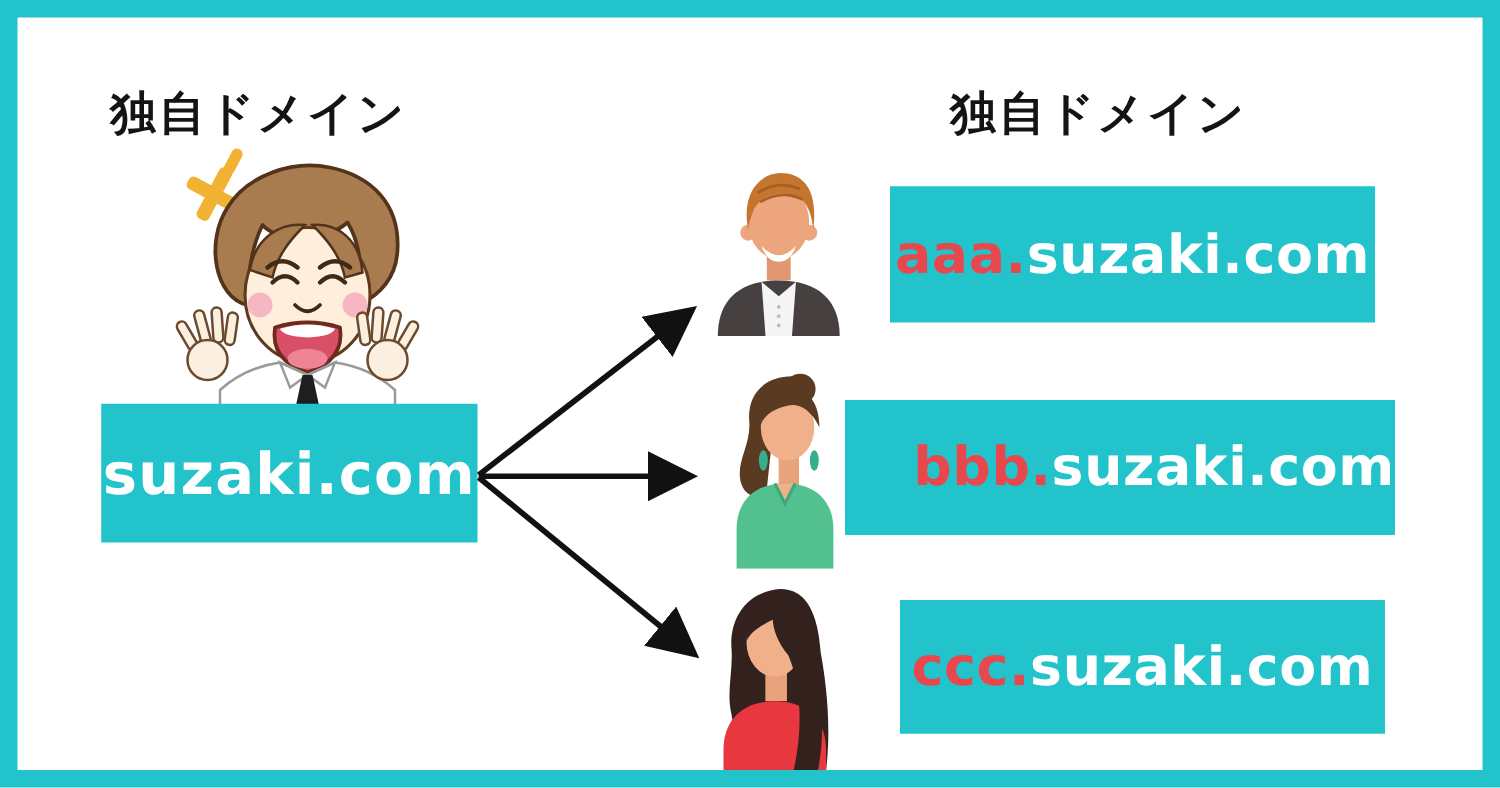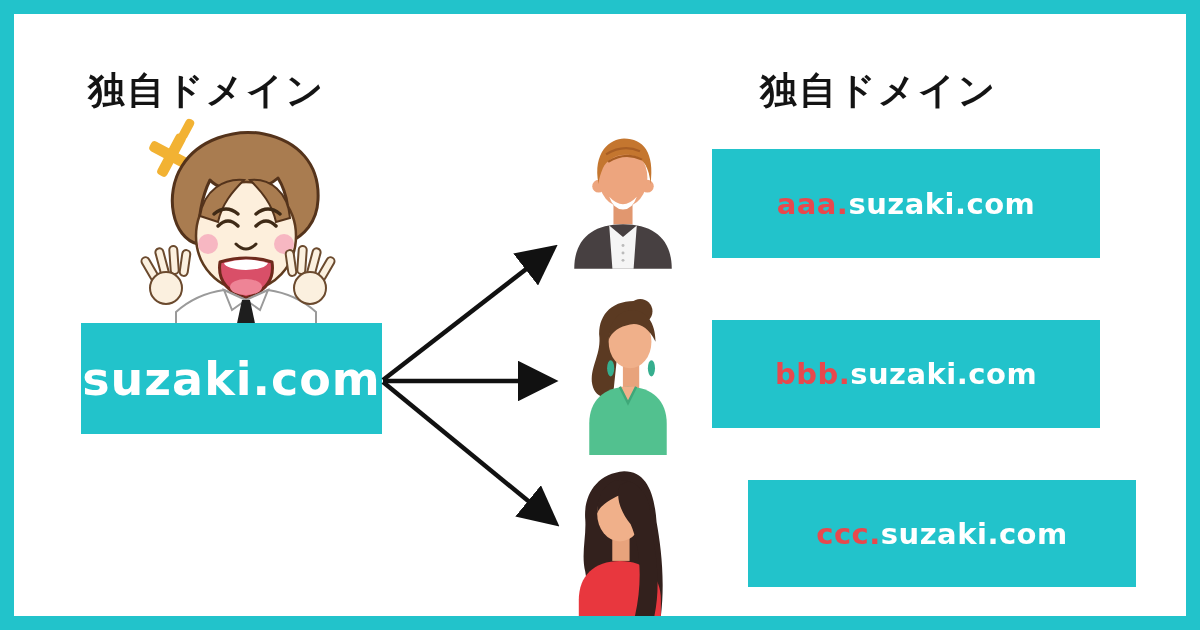--- a/index.html
+++ b/index.html
@@ -16,21 +16,21 @@
   .heading{
     font-size:37px;font-weight:900;color:#141414;
     letter-spacing:2px;white-space:nowrap;
   }
   .domain-box{
     background:#22C3CB;color:#ffffff;
     display:flex;align-items:center;justify-content:center;
     font-weight:bold;white-space:nowrap;
   }
   .root-box{font-size:46px;letter-spacing:1px;}
-  .sub-box{font-size:29px;letter-spacing:0.5px;}
+  .sub-box{font-size:43px;letter-spacing:0.5px;}
   .sub-prefix{color:#E8484D;}
   .sub-suffix{color:#ffffff;}
   svg{display:block;}
 </style>
 </head>
 <body>
 
 <div class="inner"></div>
 
 <div class="abs heading" style="left:88px;top:66px;width:300px;">独自ドメイン</div>
@@ -139,31 +139,31 @@
     <rect x="45" y="64" width="16" height="26" fill="#E8A37C"></rect>
     <ellipse cx="52" cy="44" rx="21" ry="26" fill="#F0B08A"></ellipse>
     <path d="M31,42 C32,22 42,13 54,13 C68,13 77,25 77,44 C70,29 60,25 52,27 C42,29 34,34 31,42 Z" fill="#5B3A22"></path>
     <ellipse cx="33" cy="70" rx="3.5" ry="8" fill="#36AE8E"></ellipse>
     <ellipse cx="73" cy="70" rx="3.5" ry="8" fill="#36AE8E"></ellipse>
     <path d="M50,88 C26,88 12,102 12,124 L12,155 L88,155 L88,124 C88,102 74,88 50,88 Z" fill="#52C18F"></path>
     <path d="M42,88 L50,104 L58,88 Z" fill="#F0B08A"></path>
     <path d="M42,88 L50,104 L58,88" fill="none" stroke="#3FA879" stroke-width="2.5"></path>
   </svg>
 </div>
-<div class="abs domain-box sub-box" style="left:712px;top:320px;width:388px;height:108px;">
+<div class="abs domain-box sub-box" style="left:676px;top:320px;width:440px;height:108px;justify-content:flex-end;">
   <span class="sub-prefix">bbb.</span>
     <span class="sub-suffix">suzaki.com</span>
 </div>
 
 <div class="abs" style="left:568px;top:468px;width:108px;height:148px;">
   <svg width="108" height="148" viewBox="0 0 100 137">
     <path d="M52,3 C26,5 14,26 16,48 C17,64 12,80 16,96 L22,137 L86,137 C90,104 86,72 82,50 C80,22 72,3 52,3 Z" fill="#33211D"></path>
     <rect x="41" y="60" width="16" height="26" fill="#E8A37C"></rect>
     <ellipse cx="48" cy="42" rx="21" ry="26" fill="#F0B08A"></ellipse>
     <path d="M27,42 C27,22 37,11 49,11 C64,11 73,23 74,40 C64,24 50,22 42,28 C33,33 29,37 27,42 Z" fill="#33211D"></path>
     <path d="M48,86 C24,86 10,100 10,122 L10,137 L86,137 L86,122 C86,100 72,86 48,86 Z" fill="#E8373E"></path>
     <path d="M56,12 C72,18 78,34 76,52 C82,78 86,108 80,137 L62,137 C70,102 66,70 58,52 C48,40 44,26 48,16 Z" fill="#33211D"></path>
   </svg>
 </div>
-<div class="abs domain-box sub-box" style="left:748px;top:480px;width:388px;height:107px;">
+<div class="abs domain-box sub-box" style="left:720px;top:480px;width:388px;height:107px;">
   <span class="sub-prefix">ccc.</span>
     <span class="sub-suffix">suzaki.com</span>
 </div>
 
 </body></html>

